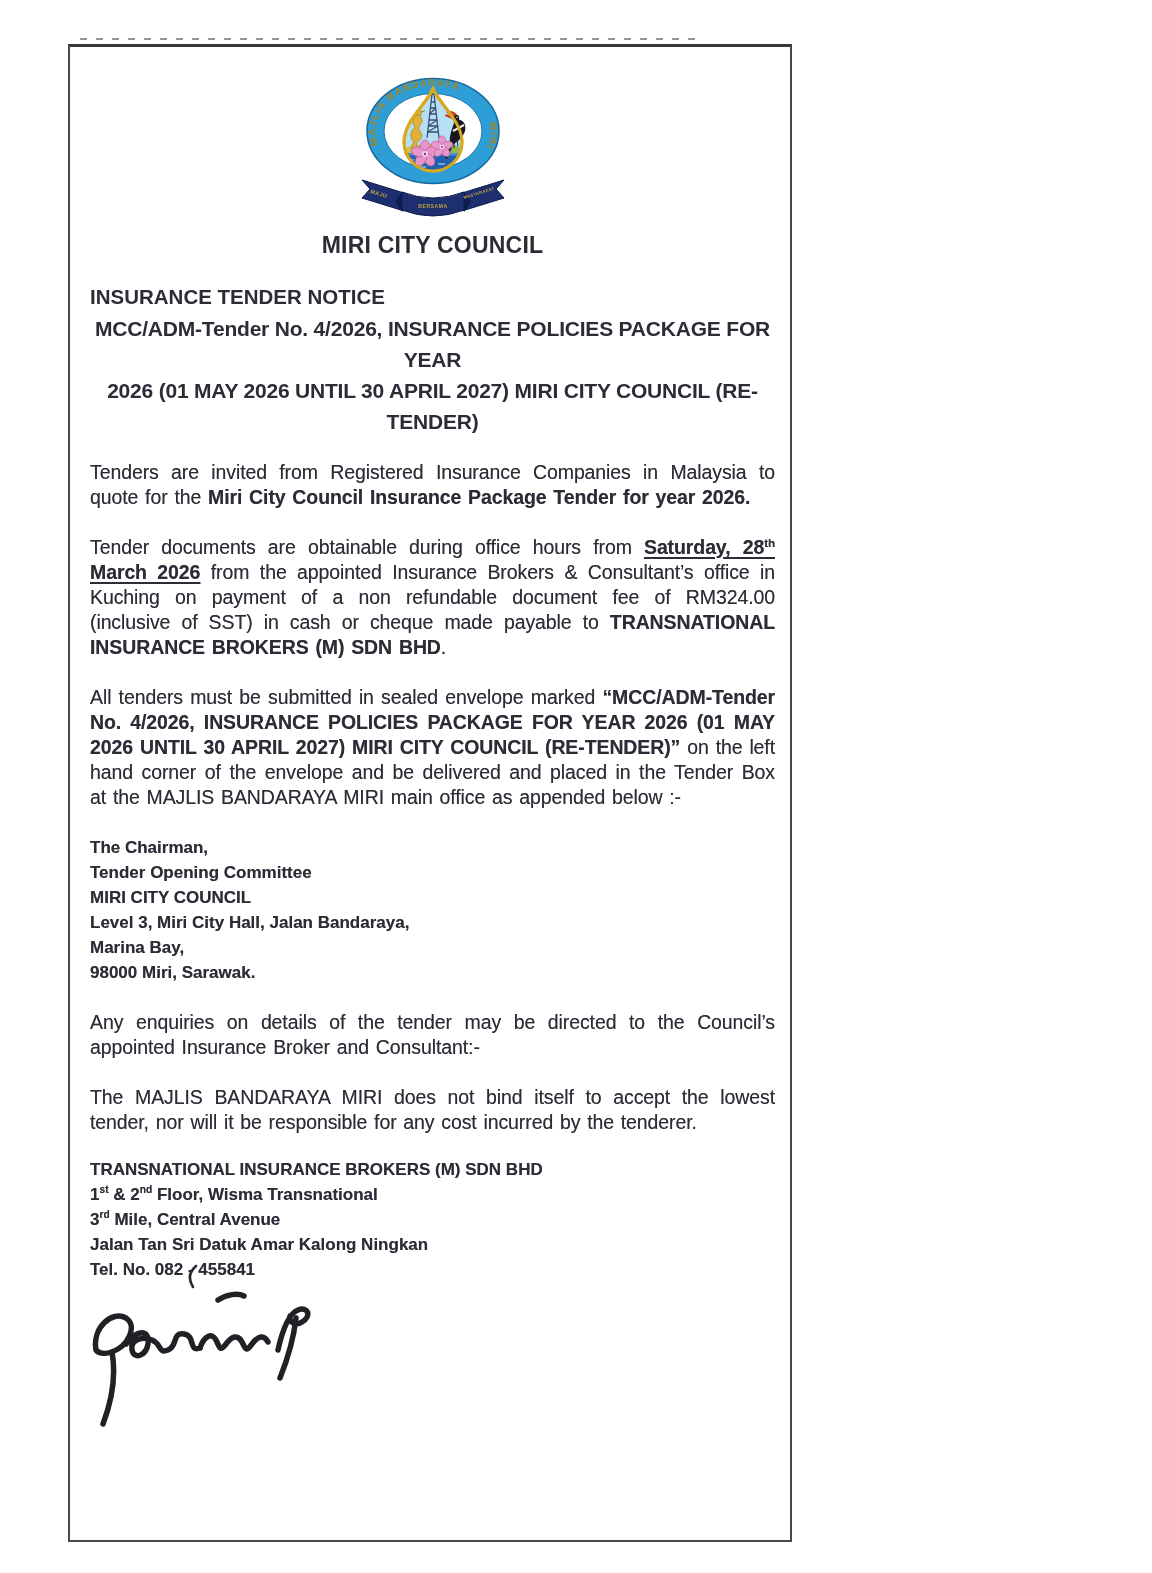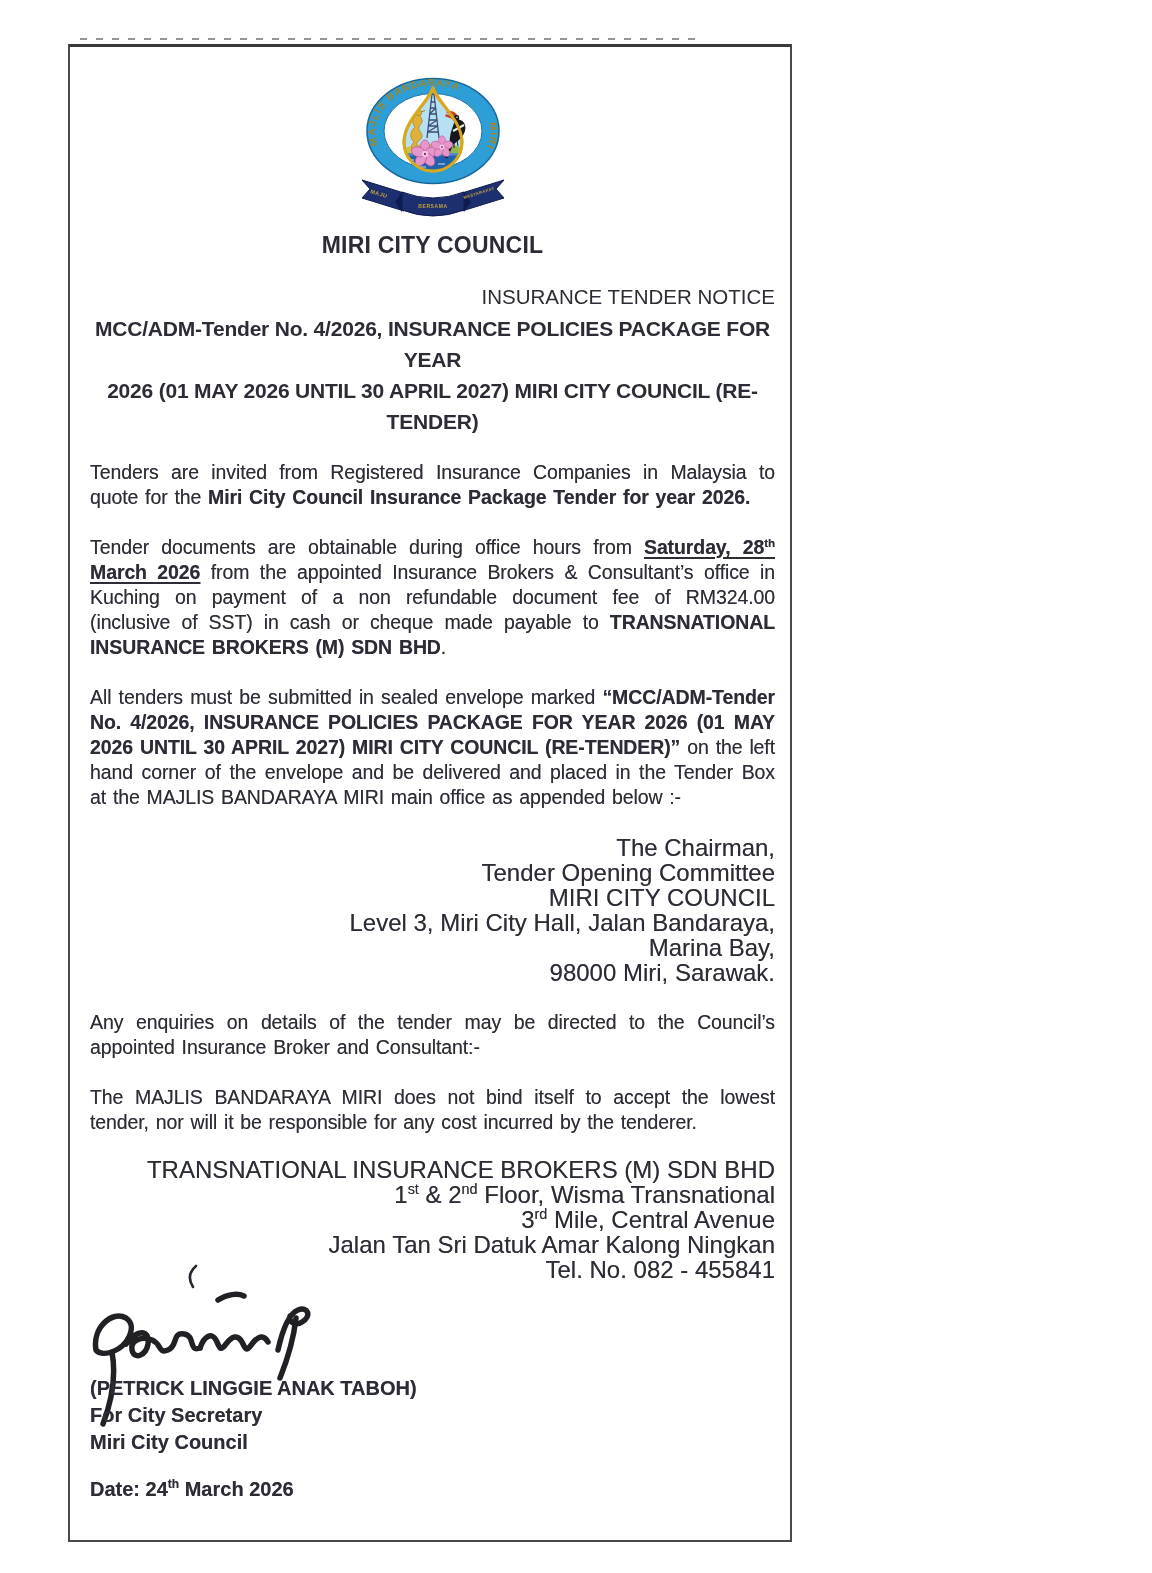--- a/index.html
+++ b/index.html
@@ -24,38 +24,38 @@
     position:absolute; left:80px; top:38px; width:620px; height:2px;
     background:repeating-linear-gradient(90deg,#3c3c3c 0 7px,transparent 7px 16px);
     opacity:.55;
   }
   .logo-wrap { margin-top:27px; display:flex; justify-content:center; }
   .org-title {
     text-align:center; font-weight:bold; font-size:23px; line-height:26px;
     margin-top:10px; letter-spacing:.2px;
   }
   .notice-title {
-    text-align:right; font-size:20.5px; line-height:25px; margin-top:26px;
+    text-align:left; font-size:20.5px; line-height:25px; margin-top:26px;font-weight:bold;
   }
   .tender-ref {
     text-align:center; font-weight:bold; font-size:21px; line-height:31px;
     margin-top:4px; letter-spacing:-.2px;
   }
   .para {
     font-size:19.5px; line-height:25px;
     text-align:justify; text-justify:inter-word;
     margin:25px 0 0 0; letter-spacing:-.1px; word-spacing:1.5px;
     text-shadow:0 0 .4px rgba(44,44,54,.55);
   }
   .para.first { margin-top:23px; }
   b { font-weight:bold;margin-top:24px; }
   .u { text-decoration:underline; text-decoration-thickness:2px; text-underline-offset:3px; }
   sup { font-size:.6em; vertical-align:super; line-height:0; }
   .center-block {
-    text-align:right; font-weight:normal; font-size:24px; line-height:25px;
+    text-align:left; font-weight:bold; font-size:17px; line-height:25px;
     margin-top:25px; text-shadow:0 0 .4px rgba(44,44,54,.55);
   }
   .center-block.broker { margin-top:22px; }
   .sig-block {
     position:absolute; left:20px; top:1328px;
     font-weight:bold; font-size:20px; line-height:27px;
     text-shadow:0 0 .4px rgba(44,44,54,.55);
   }
   .date-line { margin-top:20px; }
   .scrawl { position:absolute; left:12px; top:1241px; }
@@ -202,20 +202,14 @@
       <path d="M136,12 C145,6 156,5 162,8"></path>
       <path d="M14,62 C10,40 30,22 44,30 C56,38 46,58 30,64 C24,66 17,66 14,62"></path>
       <path d="M30,64 C34,86 30,112 21,136"></path>
       <path d="M44,56 C56,40 68,42 66,56 C64,68 52,72 50,62 C48,52 60,48 70,52 C80,56 76,66 86,62 C96,58 90,44 102,46 C114,48 106,64 118,60"></path>
       <path d="M118,60 C122,48 130,44 134,52 C138,60 138,64 144,56 C150,48 156,46 160,54 C164,62 164,64 170,56 C176,48 182,46 186,54"></path>
       <path d="M196,62 C200,44 206,26 216,22 C226,18 230,28 220,34 C214,38 206,34 208,28"></path>
       <path d="M214,30 C212,48 206,70 198,90"></path>
     </g>
   </svg>
 
-  <div class="sig-block">
-    <div>(PETRICK LINGGIE ANAK TABOH)</div>
-    <div>For City Secretary</div>
-    <div>Miri City Council</div>
-    <div class="date-line"><span>Date: 24</span><sup>th</sup><span> March 2026</span></div>
-  </div>
 
 </div>
 
 </body></html>

